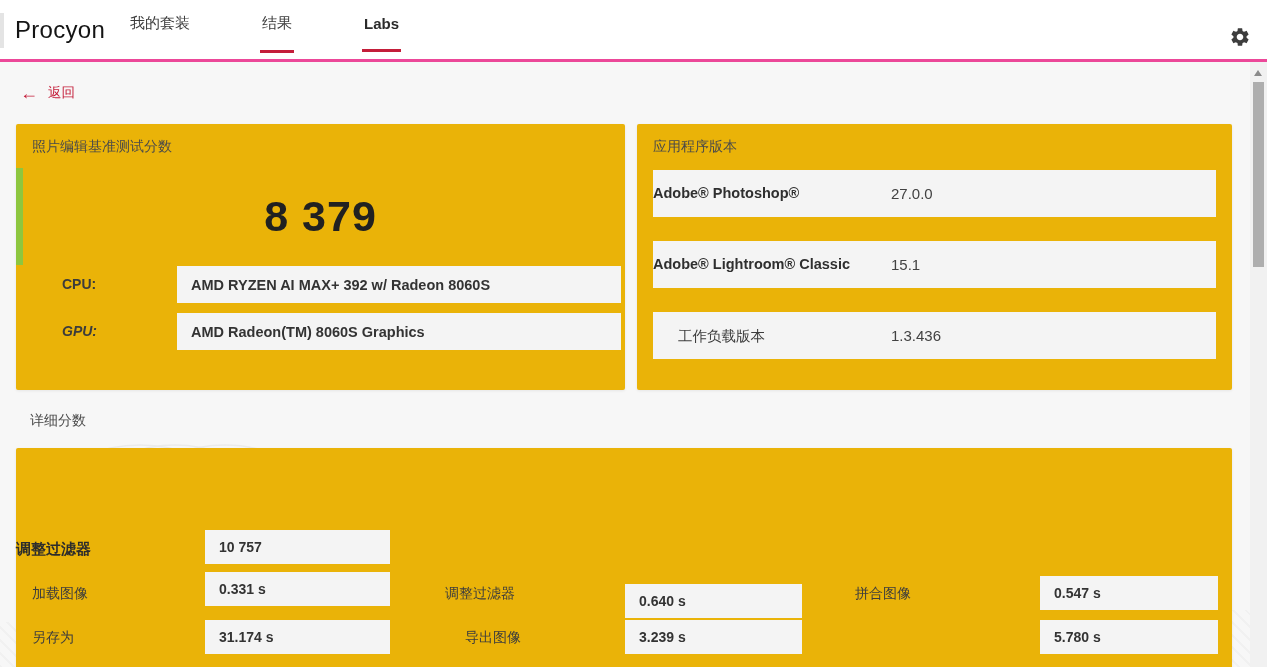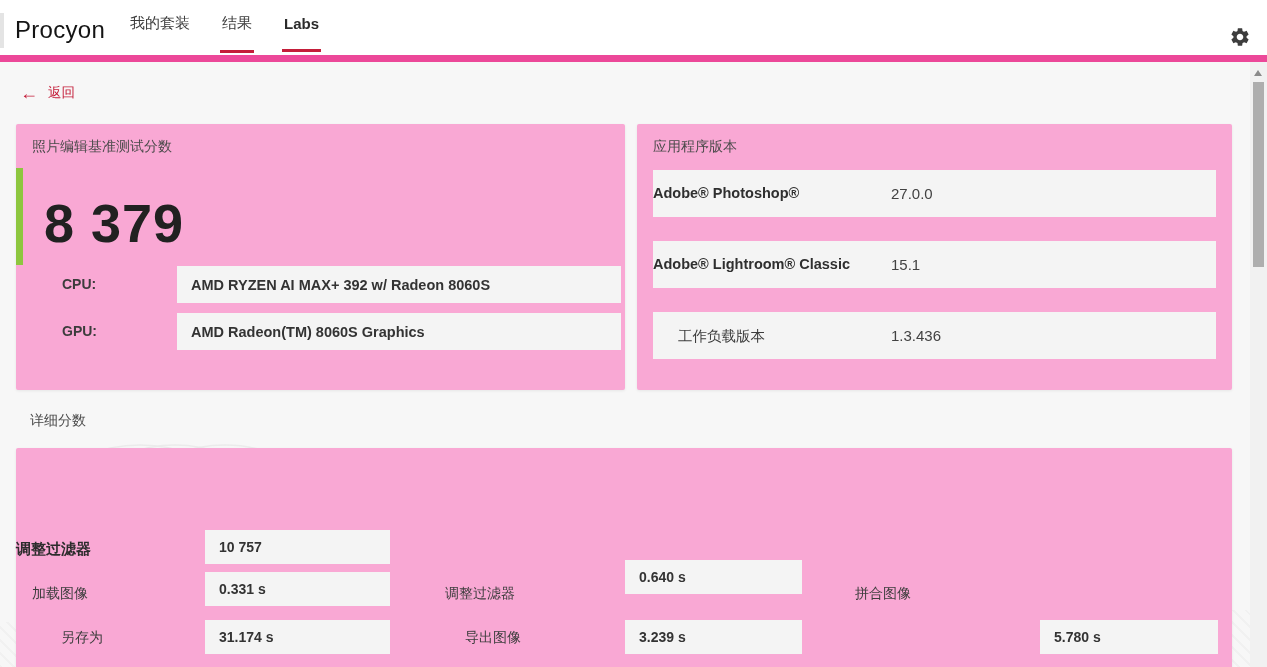--- a/index.html
+++ b/index.html
@@ -1,25 +1,25 @@
 <!DOCTYPE html>
 <html><head>
 <meta charset="utf-8">
 <style>
   * { margin:0; padding:0; box-sizing:border-box; }
   html,body { width:1267px; height:667px; overflow:hidden;
     font-family:"Liberation Sans", sans-serif; background:#f7f7f7; }
 
   
   .header { position:absolute; left:0; top:0; width:1267px; height:62px;
-    background:#ffffff; border-bottom:7px solid #ec4899; z-index:10; }
+    background:#ffffff; border-bottom:3px solid #ec4899; z-index:10; }
   .header-accent { position:absolute; left:0; top:13px; width:4px; height:35px; background:#e4e4e4; }
   .brand { position:absolute; left:15px; top:16px; font-size:24px; font-weight:500;
     color:#141414; letter-spacing:.3px; }
-  .tabs { position:absolute; left:128px; top:0; height:47px; display:flex; align-items:center; gap:28px; }
+  .tabs { position:absolute; left:128px; top:0; height:47px; display:flex; align-items:center; gap:68px; }
   .tab { font-size:15px; color:#3c3c3c; padding:20px 2px 17px 2px; border-bottom:3px solid transparent; cursor:pointer; }
   .tab--underline { border-bottom-color:var(--red); }
   .tab--bold { font-weight:700; color:#2b2b2b; }
   .gear { position:absolute; right:16px; top:26px; width:22px; height:22px; cursor:pointer; }
   .gear svg { width:22px; height:22px; fill:#3d3d3d; }
 
   :root { --red:#c41e3a; --green:#8dc63f; --boxgray:#f4f4f4; }
 
   
   .scrollbar { position:absolute; right:0; top:62px; width:17px; height:605px;
@@ -38,28 +38,28 @@
     background:repeating-linear-gradient(45deg,#ededed 0 2px,transparent 2px 9px); }
   .deco-corner.bl { left:0; top:560px; width:34px; height:45px; }
   .deco-corner.br { left:1212px; top:548px; width:38px; height:57px; }
 
   
   .back { position:absolute; left:20px; top:22px; display:flex; align-items:center; gap:10px;
     color:var(--red); font-size:13.5px; cursor:pointer; z-index:2; }
   .back .arrow { font-size:18px; font-weight:700; line-height:1; }
 
   
-  .card { position:absolute; background:#f9a8d4; border-radius:2px;
+  .card { position:absolute; background:#eab308; border-radius:2px;
     box-shadow:0 1px 3px rgba(0,0,0,.07); z-index:1; }
   .card-title { position:absolute; left:16px; top:14px; font-size:14px; color:#4a4a4a; }
 
   .score-card { left:16px; top:62px; width:609px; height:266px; }
   .green-bar { position:absolute; left:0; top:44px; width:7px; height:97px; background:var(--green); }
-  .big-score { position:absolute; left:0; top:68px; width:100%; text-align:left;
-    font-size:54px; font-weight:700; color:#212121; letter-spacing:1px;margin-left:28px; }
+  .big-score { position:absolute; left:0; top:68px; width:100%; text-align:center;
+    font-size:43px; font-weight:700; color:#212121; letter-spacing:1px; }
   .spec-label { position:absolute; left:46px; font-size:14px; font-weight:700; color:#3c3c3c; }
   .spec-box { position:absolute; left:161px; width:444px; height:37px; background:var(--boxgray);
     display:flex; align-items:center; padding-left:14px; font-size:14.5px; font-weight:700; color:#333; }
 
   .versions-card { left:637px; top:62px; width:595px; height:266px; }
   .ver-row { position:absolute; left:16px; width:563px; height:47px; background:var(--boxgray); }
   .ver-label { position:absolute; left:0; top:15px; font-size:14.5px; font-weight:700; color:#2f2f2f; }
   .ver-label.regular { font-weight:400; color:#3c3c3c;margin-left:25px; }
   .ver-value { position:absolute; left:238px; top:15px; font-size:15px; color:#424242; }
 
@@ -116,21 +116,21 @@
     <span class="arrow">←</span>
     <span>返回</span>
   </div>
 
   <div class="card score-card">
     <div class="card-title">照片编辑基准测试分数</div>
     <div class="green-bar"></div>
     <div class="big-score">8 379</div>
     <div class="spec-label" style="top:152px;">CPU:</div>
     <div class="spec-box" style="top:142px;">AMD RYZEN AI MAX+ 392 w/ Radeon 8060S</div>
-    <div class="spec-label" style="top:199px;">GPU:</div>
+    <div class="spec-label" style="top:199px;font-style:italic;">GPU:</div>
     <div class="spec-box" style="top:189px;">AMD Radeon(TM) 8060S Graphics</div>
   </div>
 
   <div class="card versions-card">
     <div class="card-title">应用程序版本</div>
     <div class="ver-row" style="top:46px;">
       <div class="ver-label">Adobe® Photoshop®</div>
       <div class="ver-value">27.0.0</div>
     </div>
     <div class="ver-row" style="top:117px;">
@@ -146,24 +146,25 @@
   <div class="section-title">详细分数</div>
 
   <div class="card details-card">
 
     <div class="d-label bold" style="top:92px;">调整过滤器</div>
     <div class="d-box col1-box" style="top:82px;">10 757</div>
 
     <div class="d-label col1-label" style="top:137px;">加载图像</div>
     <div class="d-box col1-box" style="top:124px;">0.331 s</div>
     <div class="d-label col2-label" style="top:137px;">调整过滤器</div>
-    <div class="d-box col2-box" style="top:112px;">0.640 s</div>
+    <div class="d-box col2-box" style="top:136px;">0.640 s</div>
     <div class="d-label col3-label" style="top:137px;">拼合图像</div>
+    <div class="d-box col3-box" style="top:128px;">0.547 s</div>
 
-    <div class="d-label col1-label" style="top:181px;margin-left:29px;">另存为</div>
+    <div class="d-label col1-label" style="top:181px;">另存为</div>
     <div class="d-box col1-box" style="top:172px;">31.174 s</div>
     <div class="d-label col2-label" style="top:181px;margin-left:20px;">导出图像</div>
     <div class="d-box col2-box" style="top:172px;">3.239 s</div>
     <div class="d-label col3-label" style="top:181px;margin-top:37px;">调整GPU过滤器</div>
     <div class="d-box col3-box" style="top:172px;">5.780 s</div>
 
   </div>
 
 </div>
 

